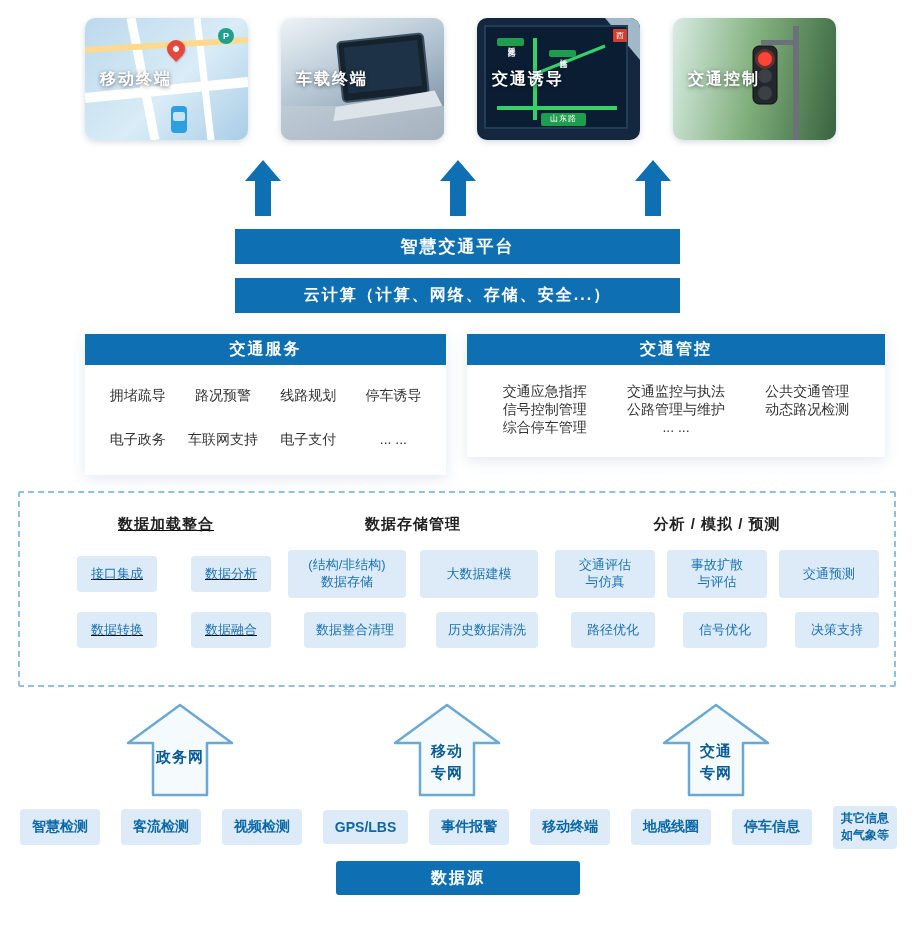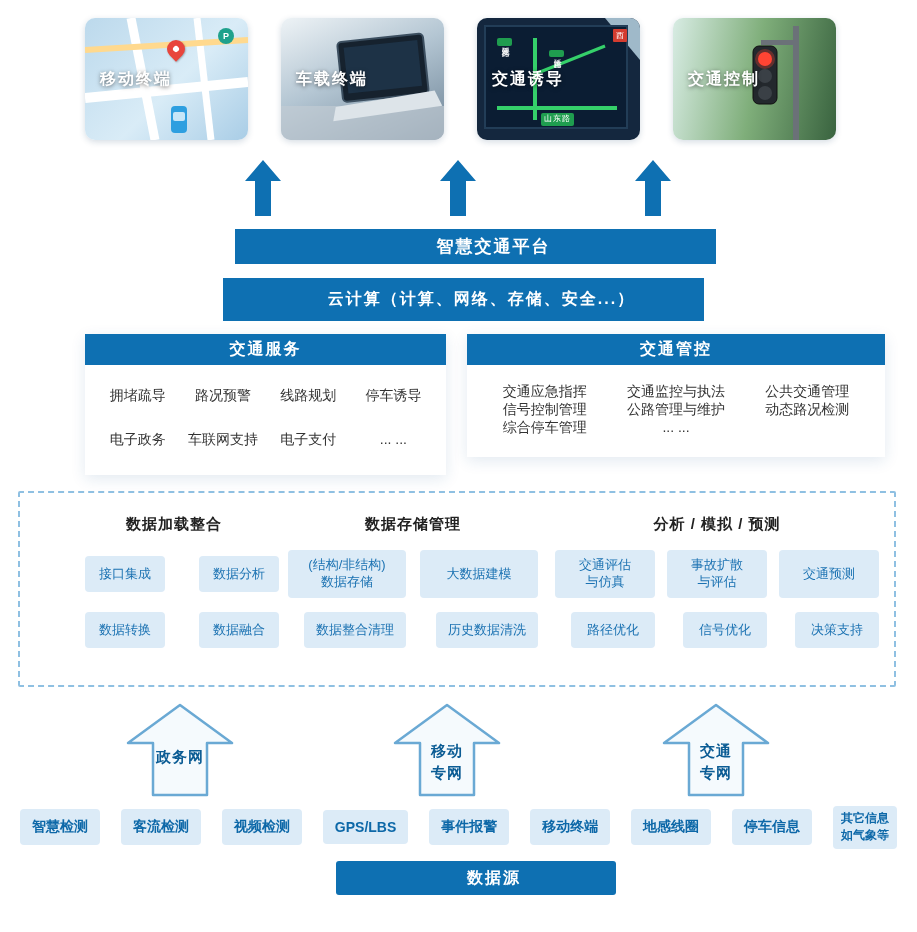--- a/index.html
+++ b/index.html
@@ -24,47 +24,47 @@
   .map-pin::after{content:"";position:absolute;left:6px;top:6px;width:6px;height:6px;
     background:#fff;border-radius:50%;}
   .p-pin{position:absolute;right:14px;top:10px;width:16px;height:16px;background:#1fa18c;
     border-radius:50%;color:#fff;font-size:9px;font-weight:bold;display:flex;
     align-items:center;justify-content:center;}
   .mini-car{position:absolute;left:86px;top:88px;width:16px;height:27px;background:#2e9fe0;
     border-radius:4px;}
   .mini-car::after{content:"";position:absolute;left:2px;top:6px;width:12px;height:9px;
     background:#c6e6f8;border-radius:2px;}
   .road-chip{position:absolute;background:#1f9d4f;color:#fff;font-size:8px;line-height:1.1;
-    padding:2px 3px;border-radius:2px;letter-spacing:1px;}
+    padding:2px 9px;border-radius:2px;letter-spacing:1px;}
   .chip-v{writing-mode:vertical-rl;}
   .west-box{position:absolute;right:13px;top:11px;background:#d43c2f;color:#fff;
     font-size:8px;padding:1px 3px;border-radius:1px;}
   
   .up-arrow{position:absolute;top:160px;width:36px;height:56px;}
   
   .banner{position:absolute;background:#0e70b2;color:#fff;font-weight:bold;
-    display:flex;align-items:center;justify-content:center;letter-spacing:2px;padding-left:36px;}
+    display:flex;align-items:center;justify-content:center;letter-spacing:2px;}
   .banner-platform{left:235px;top:229px;width:445px;height:35px;font-size:17px;}
-  .banner-cloud{left:223px;top:278px;width:445px;height:43px;font-size:16px;}
+  .banner-cloud{left:235px;top:278px;width:445px;height:35px;font-size:16px;}
   .banner-source{left:336px;top:861px;width:244px;height:34px;font-size:16px;border-radius:3px;}
   
   .panel{position:absolute;top:334px;background:#fff;box-shadow:0 4px 14px rgba(25,85,140,.12);}
   .panel-services{left:85px;width:361px;}
   .panel-management{left:467px;width:418px;}
   .panel-header{height:31px;background:#0e70b2;color:#fff;font-weight:bold;font-size:16px;
     display:flex;align-items:center;justify-content:center;letter-spacing:2px;}
   .panel-body{display:grid;color:#333;font-size:14px;}
   .services-grid{grid-template-columns:repeat(4,1fr);row-gap:26px;padding:22px 10px 26px;}
   .management-grid{grid-template-columns:repeat(3,1fr);padding:18px 12px 20px;}
   .panel-item{text-align:center;white-space:nowrap;}
   
   .data-layer{position:absolute;left:18px;top:491px;width:874px;height:192px;
     border:2px dashed #8fc0e2;border-radius:2px;background:#fff;}
   .group{position:absolute;top:22px;display:flex;flex-direction:column;align-items:center;}
-  .group-g1{left:44px;width:220px;}
+  .group-g1{left:36px;width:220px;text-decoration:underline;}
   .group-g2{left:266px;width:254px;}
   .group-g3{left:532px;width:330px;}
   .group-title{font-weight:bold;font-size:15px;color:#222;letter-spacing:1px;margin-bottom:16px;}
   .group-grid{display:grid;gap:14px 18px;}
   .grid-g1{grid-template-columns:96px 96px;grid-template-rows:48px 36px;}
   .grid-g2{grid-template-columns:118px 118px;grid-template-rows:48px 36px;gap:14px;}
   .grid-g3{grid-template-columns:100px 100px 100px;grid-template-rows:48px 36px;gap:14px 12px;}
   .data-box{background:#dcebf7;color:#1b72b2;border-radius:4px;font-size:13px;line-height:1.3;
     display:flex;align-items:center;justify-content:center;text-align:center;white-space:pre-line;}
   .slim{height:36px;align-self:center;margin-left:16px;}

